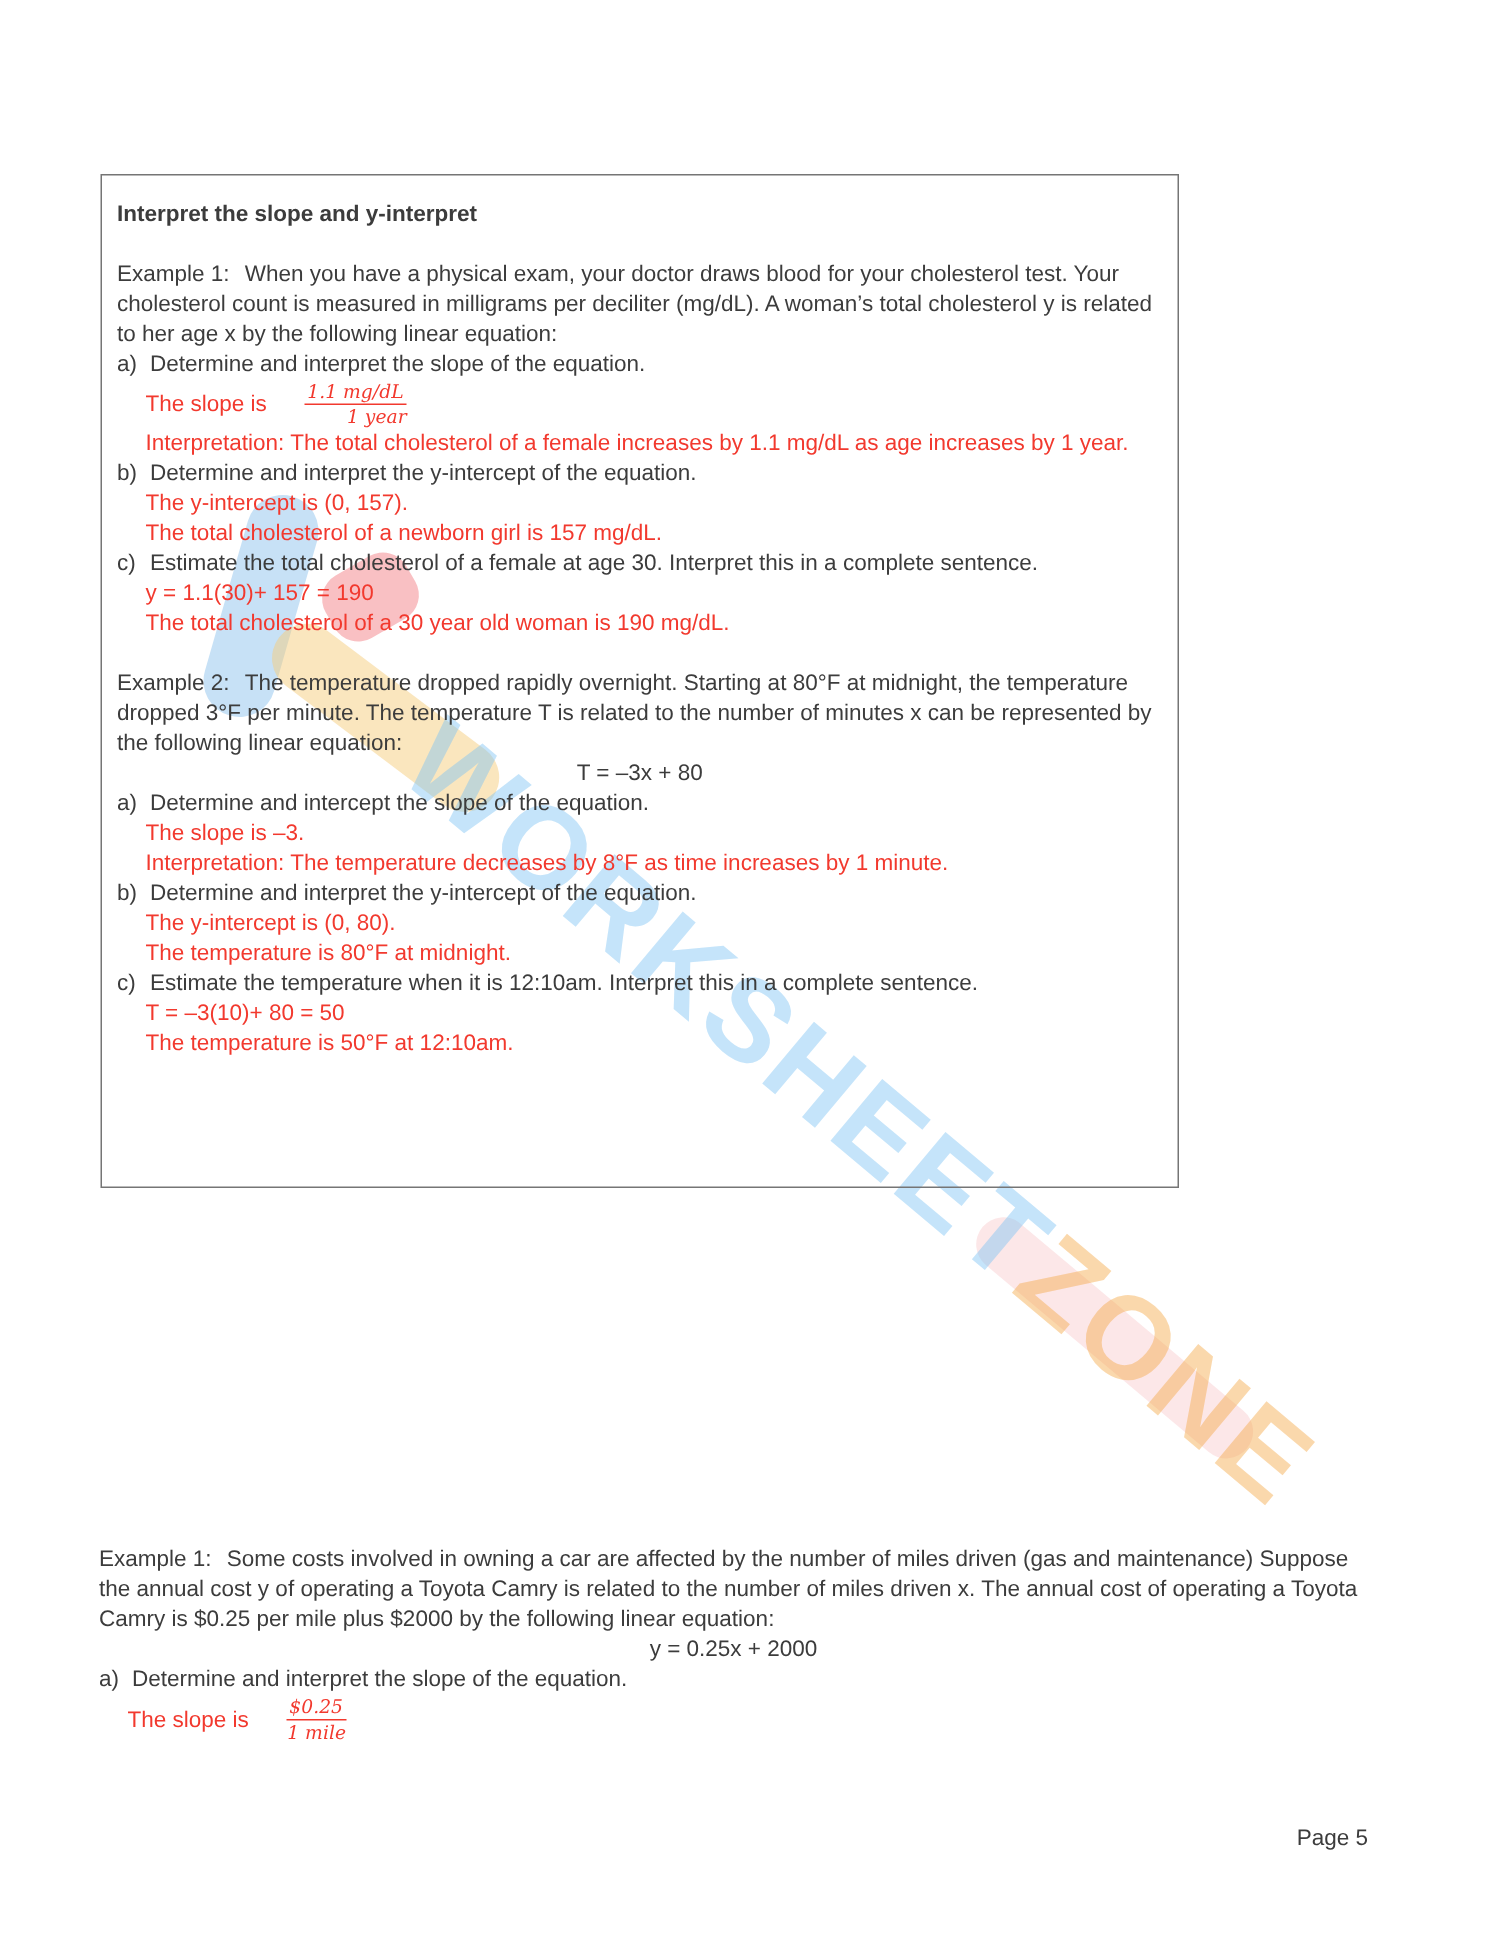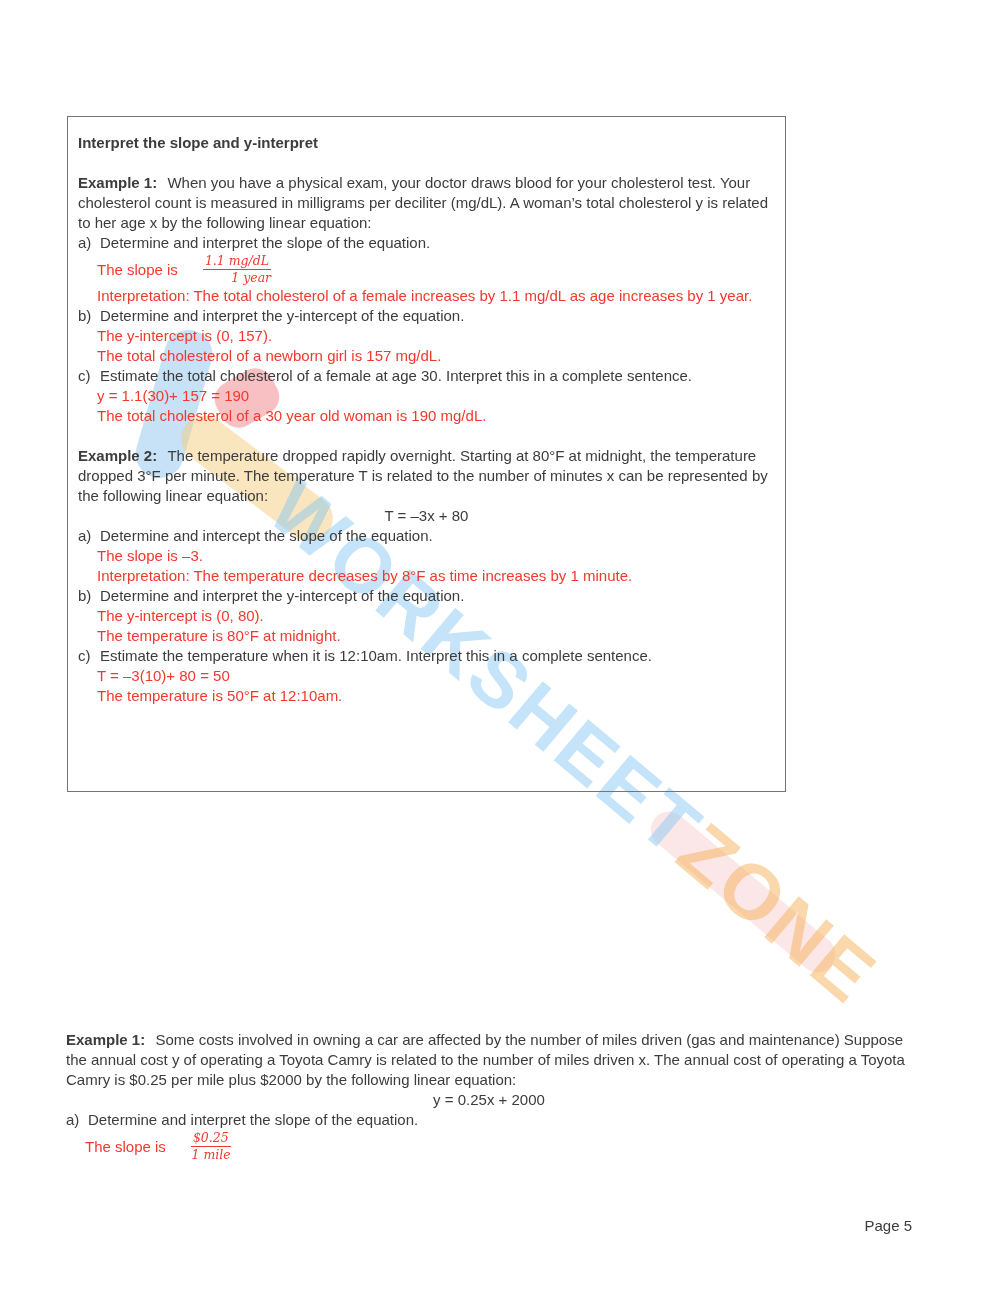--- a/index.html
+++ b/index.html
@@ -26,21 +26,21 @@
   .wm-word-orange{color:var(--wm-orange,#f5aa4a);}
   
   .box{
     position:absolute;z-index:1;left:67px;top:116px;width:719px;height:676px;
     box-sizing:border-box;border:1.5px solid var(--box-border,#757575);
     padding:16px 10px 0 10px;background:transparent;line-height:20px;
   }
   .box-title{font-weight:bold;margin:0 0 20px 0;}
   .para{margin:0;line-height:20px;}
   .para.gap-above{margin-top:20px;}
-  .exlabel{font-weight:bold;}
+  .exlabel{font-weight:normal;}
   .intro{margin-left:6px;}
   .eq{text-align:center;line-height:20px;}
   .item{display:flex;line-height:20px;}
   .item .lab{flex:0 0 22px;}
   .answer{margin-left:19px;line-height:20px;color:var(--answer-red,#f2392e);}
   .answer.frac-row{display:flex;align-items:center;height:33px;gap:25px;}
   .frac{display:inline-flex;flex-direction:column;align-items:flex-end;
     font-family:"DejaVu Serif",serif;font-style:italic;font-size:12.5px;line-height:1.15;}
   .frac .num{border-bottom:1.4px solid currentColor;padding:0 2px 1px 2px;}
   .frac .den{padding-top:1px;}

